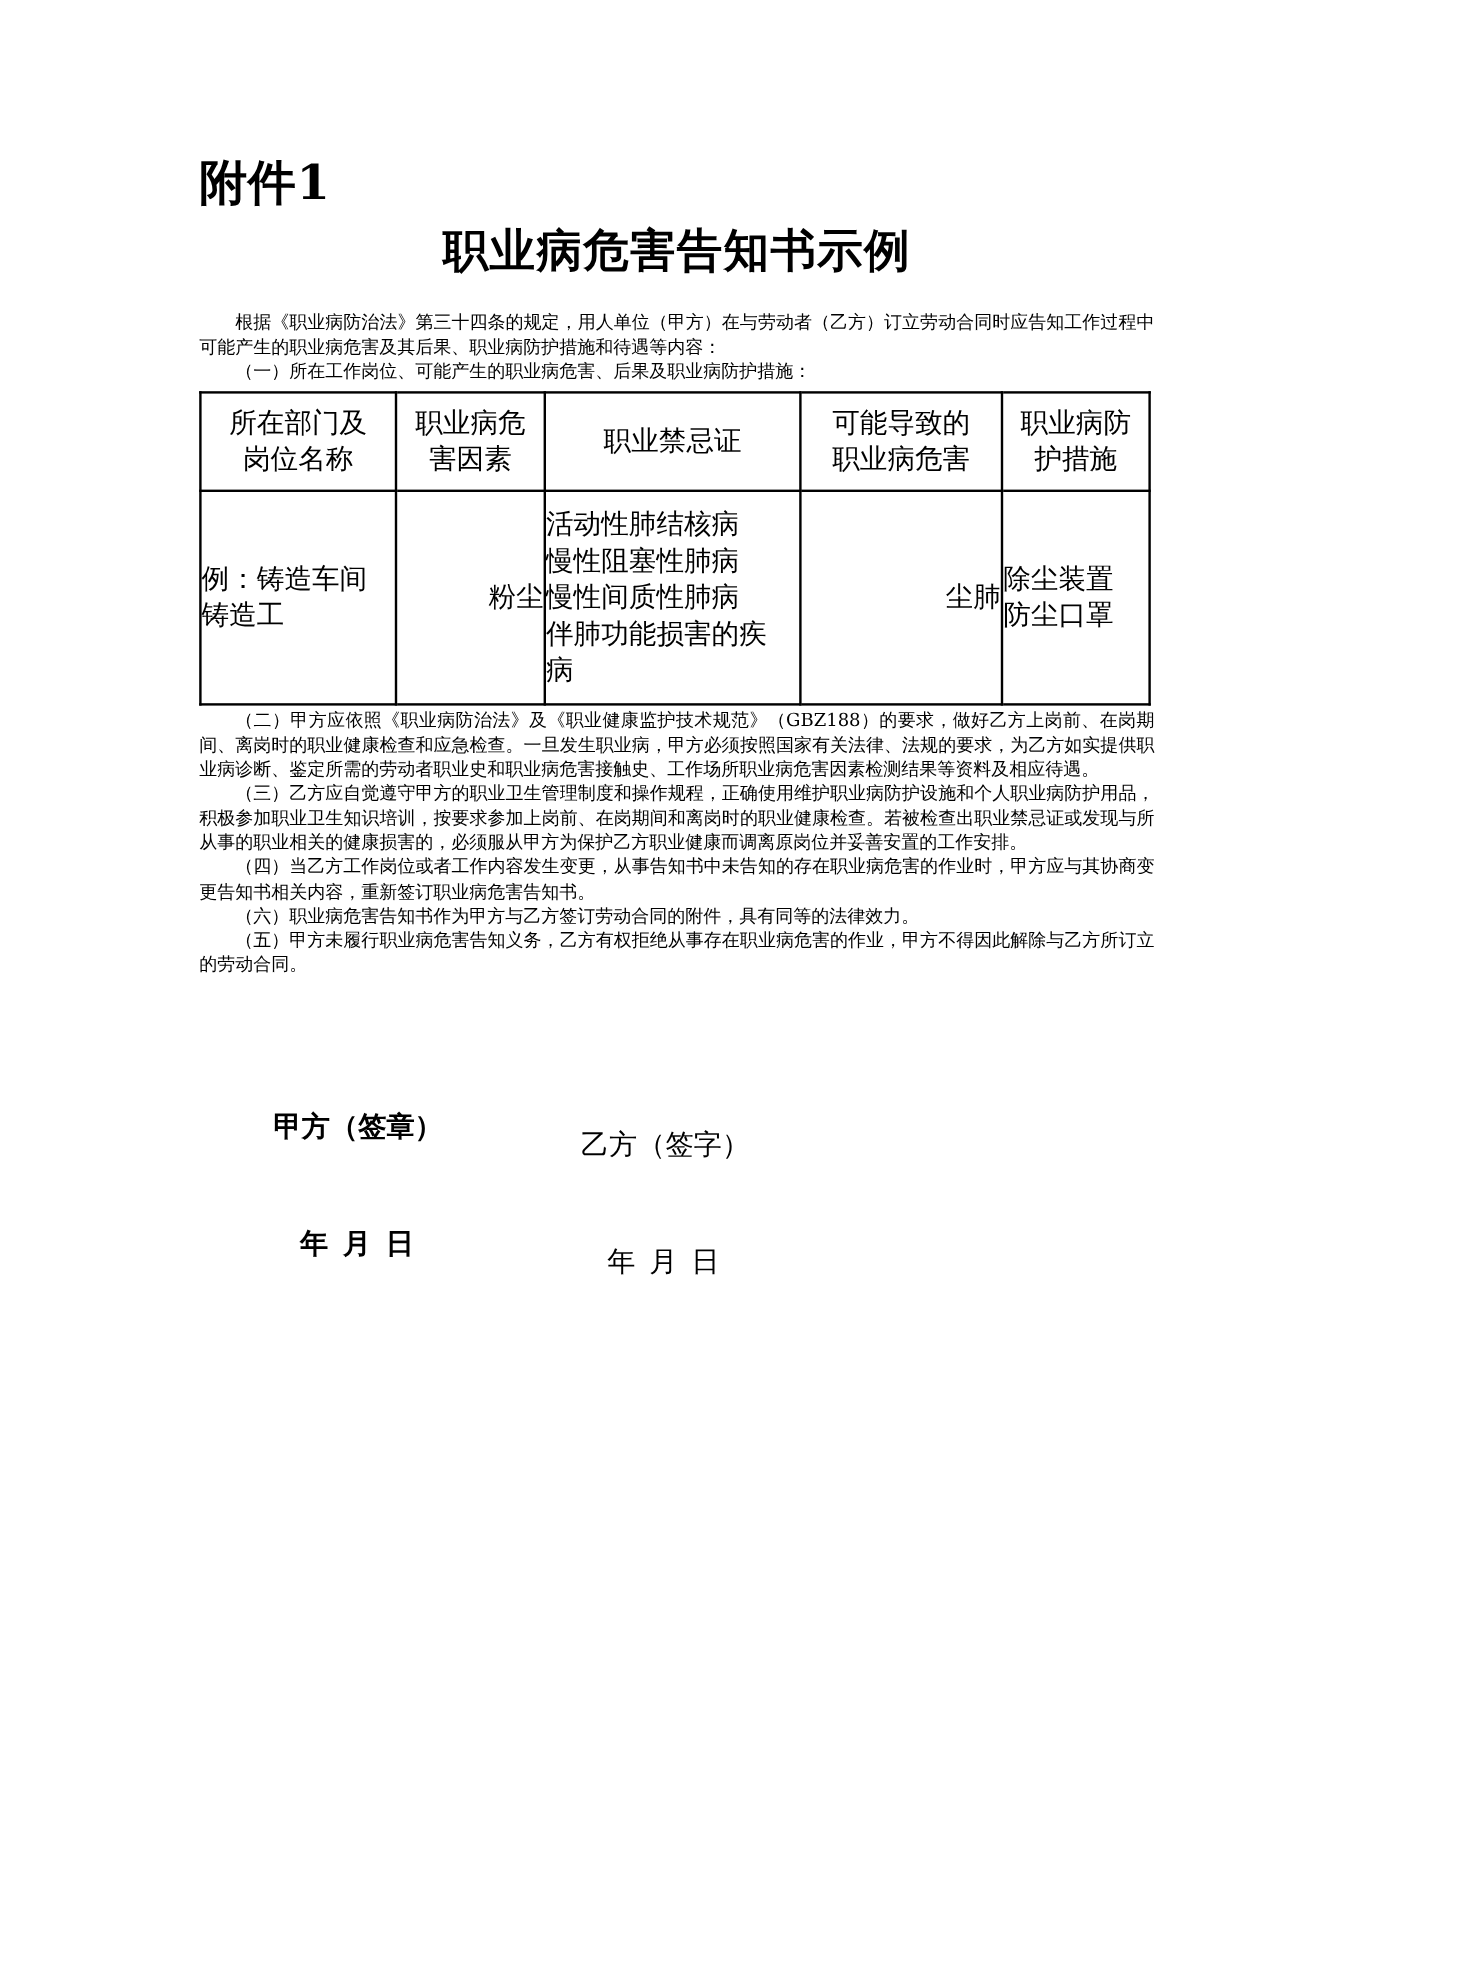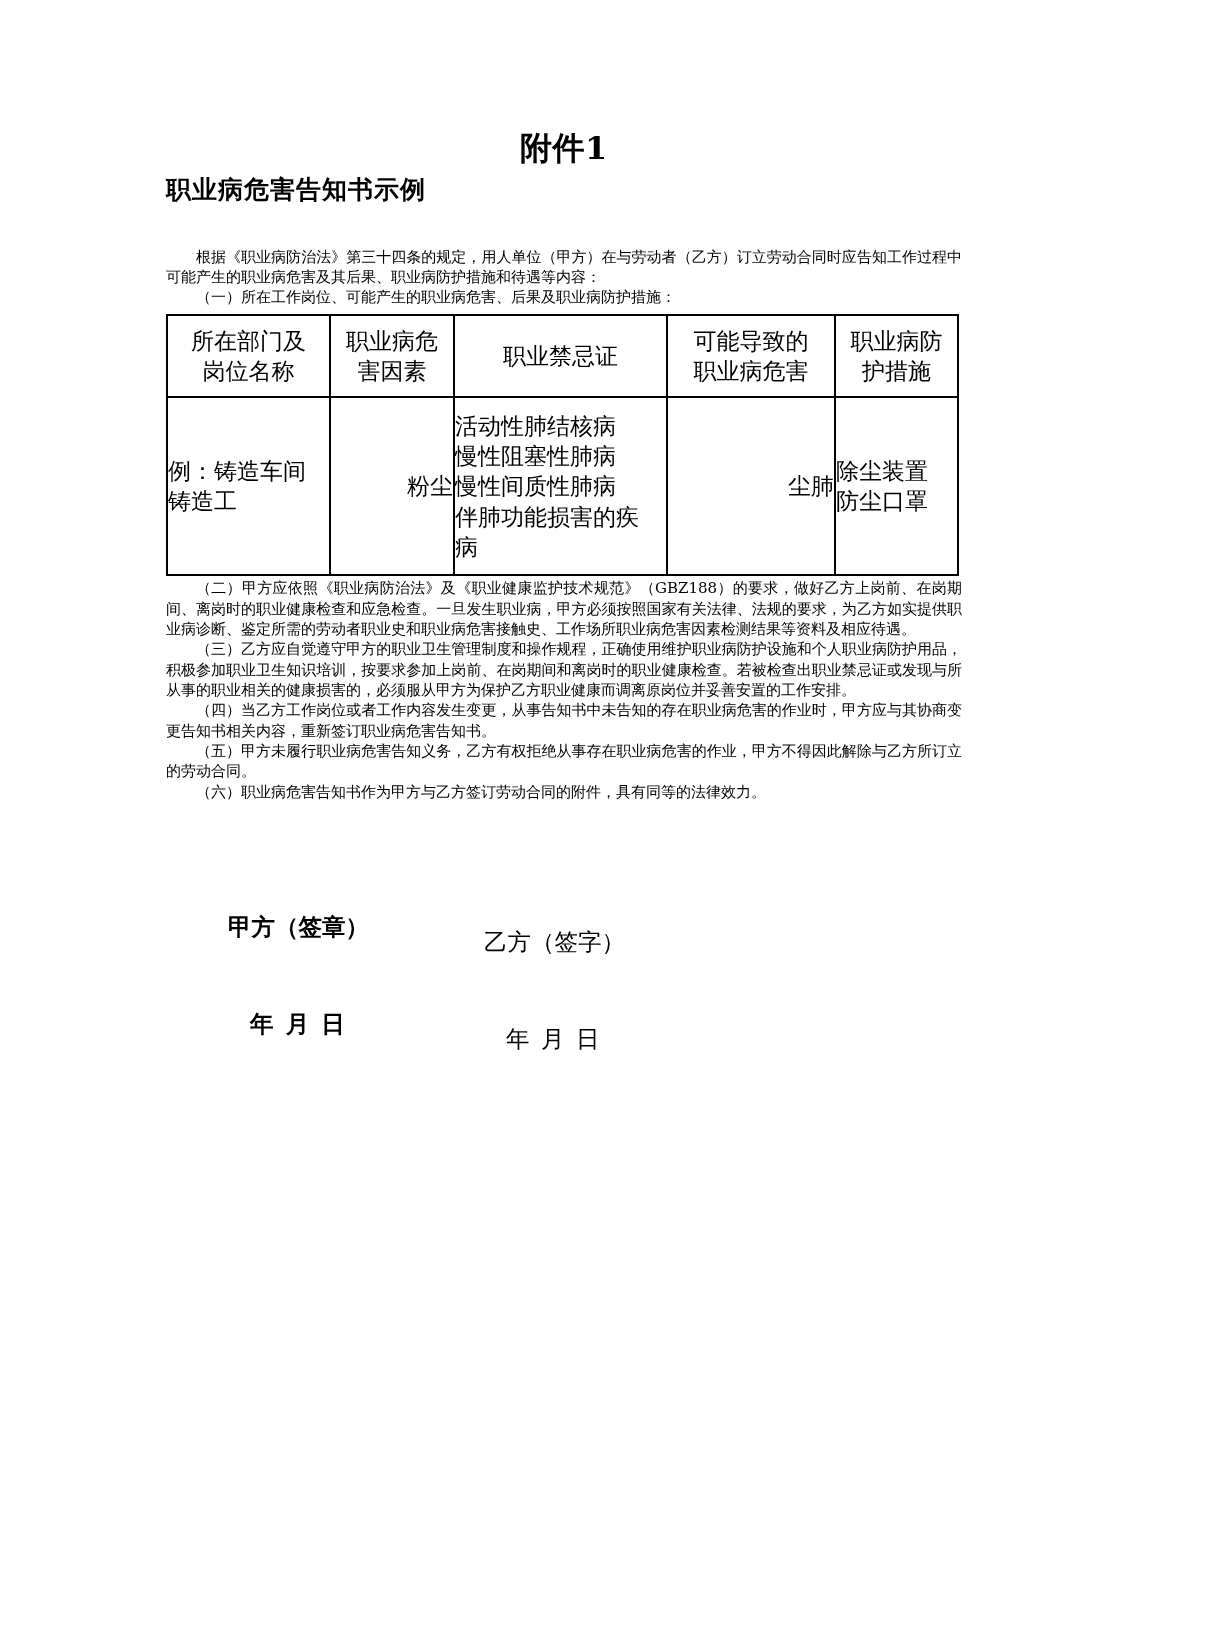--- a/index.html
+++ b/index.html
@@ -23,34 +23,33 @@
     background: #fff;
   }
   .content {
     position: absolute;
     left: 166px;
     top: 128px;
     width: 796px;
   }
 
   .attach-label {
-    font-size: 32px;
+    font-size: 40px;
     line-height: 1.25;
     font-weight: 700;
     letter-spacing: 0.5px;
     margin: 0 0 6px 0;
-    text-align: center;
   }
 
   .doc-title {
-    font-size: 25px;
+    font-size: 38px;
     font-weight: 700;
-    text-align: left;
+    text-align: center;
     letter-spacing: 1px;
-    margin: 0 0 40px 0;
+    margin: 0 0 25px 0;
     line-height: 1.3;
   }
 
   .para {
     font-size: 15px;
     line-height: 1.355;
     text-align: justify;
     text-justify: inter-character;
     margin: 0;
     letter-spacing: 0px;
@@ -167,23 +166,23 @@
         </tr>
       </tbody>
     </table>
 
     <p class="para indent">（二）甲方应依照《职业病防治法》及《职业健康监护技术规范》（GBZ188）的要求，做好乙方上岗前、在岗期间、离岗时的职业健康检查和应急检查。一旦发生职业病，甲方必须按照国家有关法律、法规的要求，为乙方如实提供职业病诊断、鉴定所需的劳动者职业史和职业病危害接触史、工作场所职业病危害因素检测结果等资料及相应待遇。</p>
 
     <p class="para indent">（三）乙方应自觉遵守甲方的职业卫生管理制度和操作规程，正确使用维护职业病防护设施和个人职业病防护用品，积极参加职业卫生知识培训，按要求参加上岗前、在岗期间和离岗时的职业健康检查。若被检查出职业禁忌证或发现与所从事的职业相关的健康损害的，必须服从甲方为保护乙方职业健康而调离原岗位并妥善安置的工作安排。</p>
 
     <p class="para indent">（四）当乙方工作岗位或者工作内容发生变更，从事告知书中未告知的存在职业病危害的作业时，甲方应与其协商变更告知书相关内容，重新签订职业病危害告知书。</p>
 
+    <p class="para indent">（六）职业病危害告知书作为甲方与乙方签订劳动合同的附件，具有同等的法律效力。</p>
+
     <p class="para indent">（五）甲方未履行职业病危害告知义务，乙方有权拒绝从事存在职业病危害的作业，甲方不得因此解除与乙方所订立的劳动合同。</p>
-
-    <p class="para indent">（六）职业病危害告知书作为甲方与乙方签订劳动合同的附件，具有同等的法律效力。</p>
 
     <div class="sig-block">
       <div class="sig-col sig-a">
         <span class="sig-name">甲方（签章）</span>
         <span class="sig-date">年 月 日</span>
       </div>
       <div class="sig-col sig-b">
         <span class="sig-name">乙方（签字）</span>
         <span class="sig-date">年 月 日</span>
       </div>

